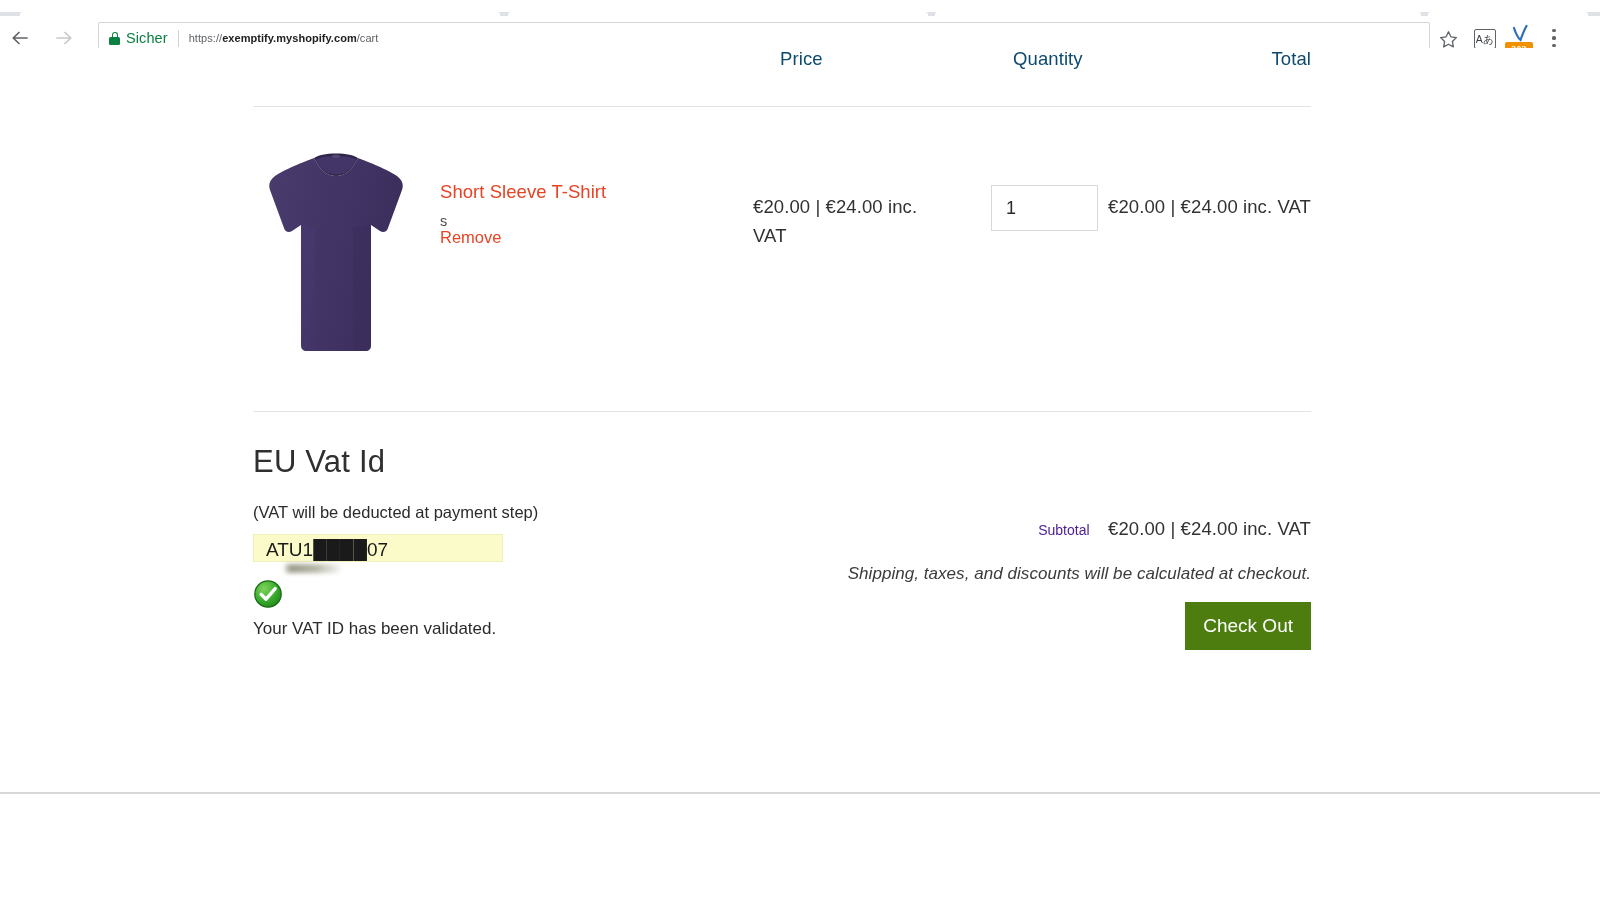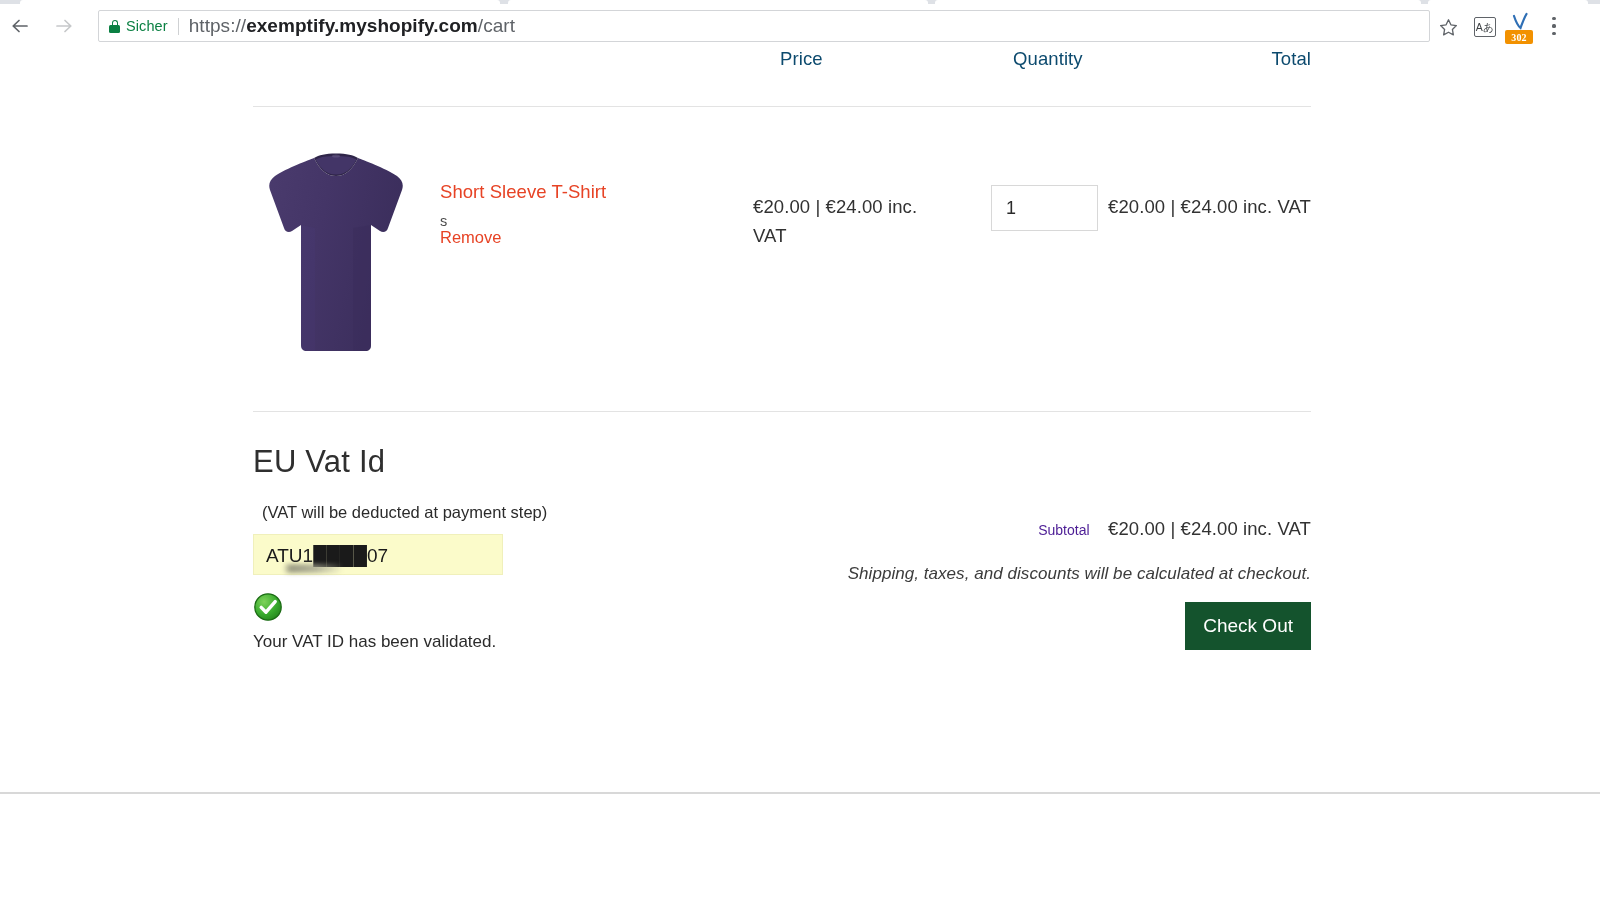--- a/index.html
+++ b/index.html
@@ -7,21 +7,21 @@
   html, body {
     margin: 0; padding: 0;
     width: 1600px; height: 900px;
     background: #ffffff;
     font-family: "Liberation Sans", sans-serif;
     overflow: hidden;
   }
 
   
   #browser-chrome {
-    position: absolute; left: 0; top: 0;
+    position: absolute; left: 0; top: 12px;
     width: 1312px; height: 48px;
     background: #ffffff;
   }
   
   .tabstrip-sliver {
     position: absolute; left: 0; top: 0;
     width: 1600px; height: 4px;
     background: #dee1e6;
   }
   .tabstrip-tab {
@@ -65,21 +65,21 @@
     border:1.6px solid #0b8043; border-bottom:none;
     border-top-left-radius:4px; border-top-right-radius:4px; }
   .secure-label {
     color: #0b8043; font-size: 14.5px; letter-spacing: .1px;
     white-space: nowrap;
   }
   .omni-divider {
     width: 1px; height: 17px; background: #cfd1d3;
     margin: 0 10px; flex: 0 0 auto;
   }
-  .url-text { font-size: 19px; white-space: nowrap; letter-spacing: .05px; }
+  .url-text { font-size: 11px; white-space: nowrap; letter-spacing: .05px; }
   .url-scheme { color: #5f6368; }
   .url-host   { color: #202124; font-weight: 600; }
   .url-path   { color: #5f6368; }
 
   .star-icon { position: absolute; left: 1438px; top: 13px; }
   .translate-icon {
     position: absolute; left: 1474px; top: 13px;
     width: 22px; height: 20px;
     border: 1.4px solid #5f6368; border-radius: 2px;
     font-size: 10.5px; color: #3c4043;
@@ -204,28 +204,28 @@
 
   
   .vat-block { position: relative; padding-top: 34px; }
   .vat-title {
     margin: 0; padding: 0;
     font-size: 31px; font-weight: 400;
     color: #2f2f2f; letter-spacing: .2px;
     line-height: 1;
   }
   .vat-note {
-    margin: 9px; padding: 0;
+    margin: 0; padding: 0;
     font-size: 16.5px; color: #2b2b2b;
     margin-top: 27px; line-height: 1;
   }
   .vat-input {
     display: block;
     margin-top: 13px;
-    width: 250px; height: 41px;
+    width: 250px; height: 28px;
     background: #fbfbca;
     border: 1px solid #f0f0bb;
     font-size: 19px; color: #1a1a1a;
     padding: 4px 0 0 12px;
     font-family: "Liberation Sans", sans-serif;
     border-radius: 0;
   }
   .vat-input-mask {
     position: absolute;
     left: 30px; top: 152px;
@@ -280,21 +280,21 @@
     cursor: pointer;
   }
   .btn-update {
     background: #6d6d6d;
     outline: 3px solid #74b4ec;
     outline-offset: -1px;
     margin-right: 6px;
     min-width: 131px;
   }
   .btn-checkout {
-    background: #14532d;
+    background: #4d7c0f;
     min-width: 120px;
   }
 
   
   .page-bottom-edge {
     position: absolute; left: 0; top: 792px;
     width: 1600px; height: 2px;
     background: #d8d8d8;
   }
   .below-fold {

